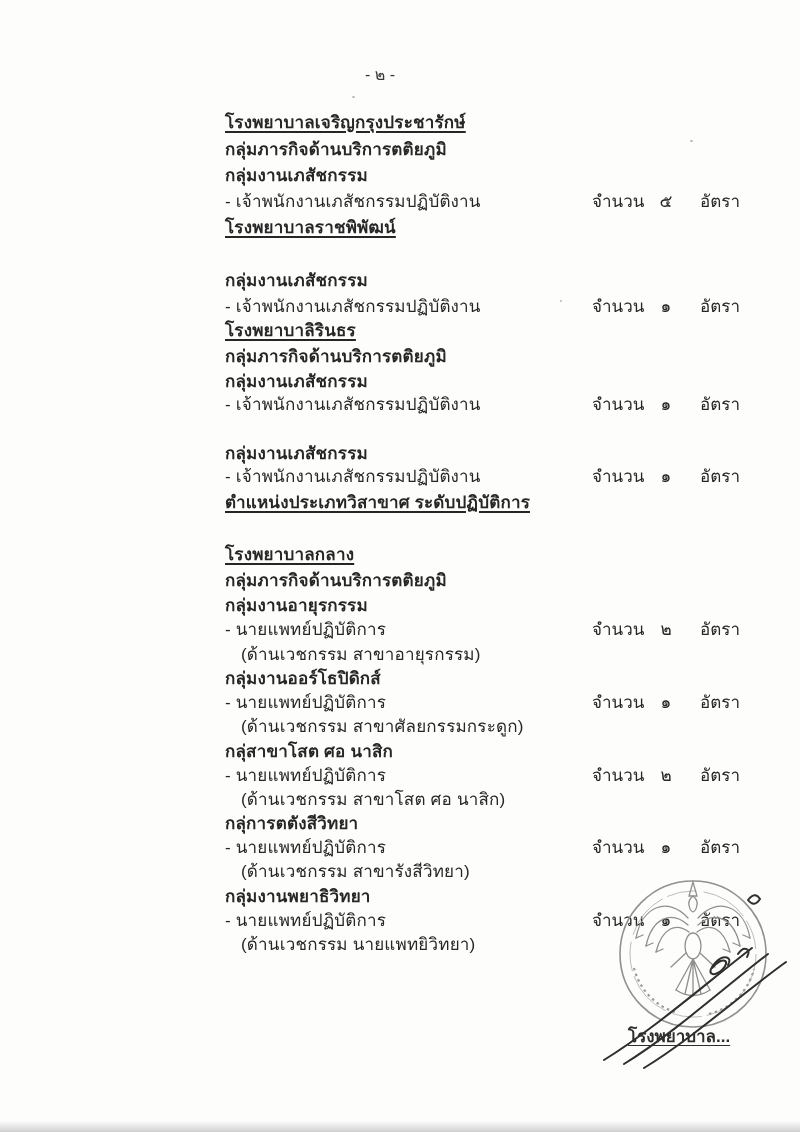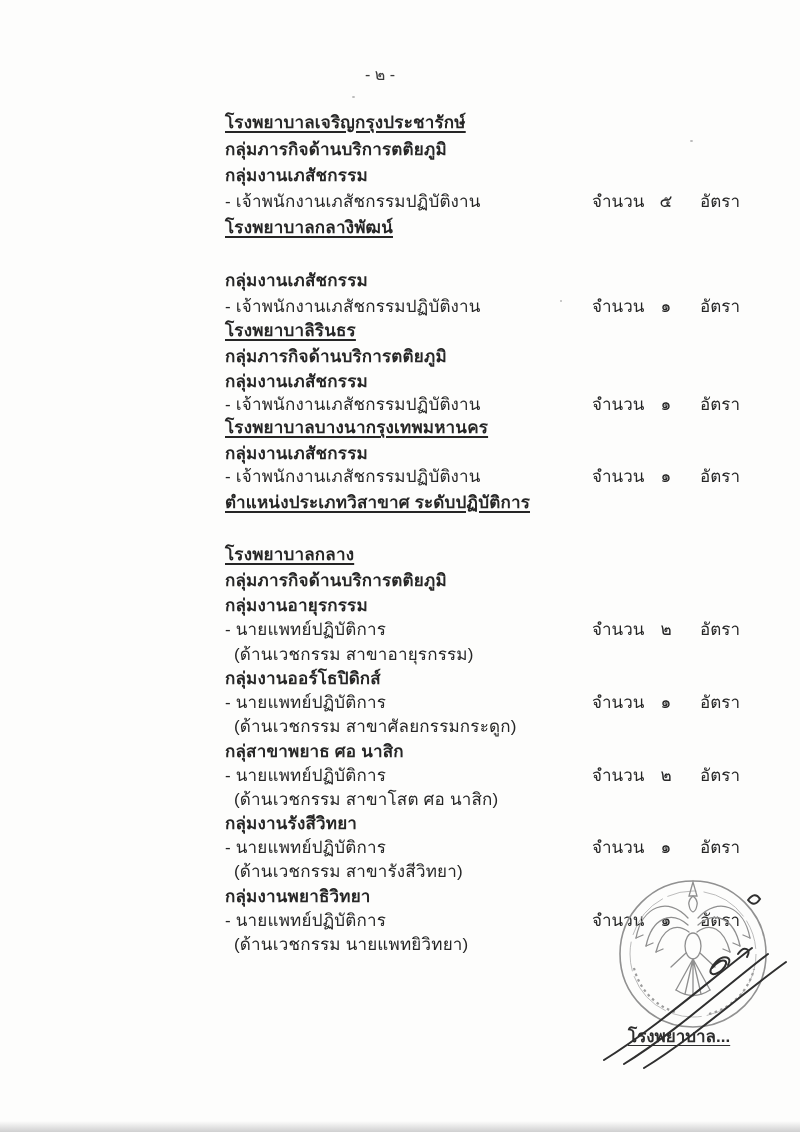--- a/index.html
+++ b/index.html
@@ -33,21 +33,21 @@
     text-decoration-thickness:1.5px;
   }
   .hdr{
     font-weight:700;
     text-decoration:underline;
     text-underline-offset:3px;
     text-decoration-thickness:1.5px;
   }
   .bold{font-weight:700;}
   .pre{white-space:pre;}
-  .paren{left:234px;}
+  .paren{left:241px;}
   .cnt{
     position:absolute;
     left:592px;
     font-size:17px;line-height:22px;
     white-space:nowrap;
     display:flex;align-items:baseline;
   }
   .cnt .q{display:inline-block;width:56px;}
   .cnt .n{display:inline-block;width:36px;text-align:center;}
   .cnt .u{display:inline-block;margin-left:16px;}
@@ -75,40 +75,39 @@
   <div class="ln hosp" style="top:112px">โรงพยาบาลเจริญกรุงประชารักษ์</div>
   <div class="ln bold" style="top:139px">กลุ่มภารกิจด้านบริการตติยภูมิ</div>
   <div class="ln bold" style="top:165px">กลุ่มงานเภสัชกรรม</div>
   <div class="ln" style="top:191px">- เจ้าพนักงานเภสัชกรรมปฏิบัติงาน</div>
   <div class="cnt" style="top:191px">
     <span class="q">จำนวน</span>
       <span class="n">๕</span>
       <span class="u">อัตรา</span>
   </div>
 
-  <div class="ln hosp" style="top:217px">โรงพยาบาลกลางิพัฒน์</div>
+  <div class="ln hosp" style="top:217px">โรงพยาบาลราชพิพัฒน์</div>
   <div class="ln bold" style="top:270px">กลุ่มงานเภสัชกรรม</div>
   <div class="ln" style="top:296px">- เจ้าพนักงานเภสัชกรรมปฏิบัติงาน</div>
   <div class="cnt" style="top:296px">
     <span class="q">จำนวน</span>
       <span class="n">๑</span>
       <span class="u">อัตรา</span>
   </div>
 
   <div class="ln hosp" style="top:320px">โรงพยาบาลิรินธร</div>
   <div class="ln bold" style="top:346px">กลุ่มภารกิจด้านบริการตติยภูมิ</div>
   <div class="ln bold" style="top:371px">กลุ่มงานเภสัชกรรม</div>
   <div class="ln" style="top:394px">- เจ้าพนักงานเภสัชกรรมปฏิบัติงาน</div>
   <div class="cnt" style="top:394px">
     <span class="q">จำนวน</span>
       <span class="n">๑</span>
       <span class="u">อัตรา</span>
   </div>
 
-  <div class="ln hosp" style="top:417px">โรงพยาบาลบางนากรุงเทพมหานคร</div>
   <div class="ln bold" style="top:443px">กลุ่มงานเภสัชกรรม</div>
   <div class="ln" style="top:466px">- เจ้าพนักงานเภสัชกรรมปฏิบัติงาน</div>
   <div class="cnt" style="top:466px">
     <span class="q">จำนวน</span>
       <span class="n">๑</span>
       <span class="u">อัตรา</span>
   </div>
 
   <div class="ln hdr" style="top:492px">ตำแหน่งประเภทวิสาขาศ ระดับปฏิบัติการ</div>
 
@@ -125,30 +124,30 @@
 
   <div class="ln bold" style="top:668px">กลุ่มงานออร์โธปิดิกส์</div>
   <div class="ln" style="top:692px">- นายแพทย์ปฏิบัติการ</div>
   <div class="cnt" style="top:692px">
     <span class="q">จำนวน</span>
       <span class="n">๑</span>
       <span class="u">อัตรา</span>
   </div>
   <div class="ln paren" style="top:716px">(ด้านเวชกรรม สาขาศัลยกรรมกระดูก)</div>
 
-  <div class="ln bold" style="top:741px">กลุ่สาขาพยาธ ศอ นาสิก</div>
+  <div class="ln bold" style="top:741px">กลุ่สาขาโสต ศอ นาสิก</div>
   <div class="ln" style="top:765px">- นายแพทย์ปฏิบัติการ</div>
   <div class="cnt" style="top:765px">
     <span class="q">จำนวน</span>
       <span class="n">๒</span>
       <span class="u">อัตรา</span>
   </div>
   <div class="ln paren" style="top:789px">(ด้านเวชกรรม สาขาโสต ศอ นาสิก)</div>
 
-  <div class="ln bold" style="top:813px">กลุ่มงานรังสีวิทยา</div>
+  <div class="ln bold" style="top:813px">กลุ่การตตังสีวิทยา</div>
   <div class="ln" style="top:837px">- นายแพทย์ปฏิบัติการ</div>
   <div class="cnt" style="top:837px">
     <span class="q">จำนวน</span>
       <span class="n">๑</span>
       <span class="u">อัตรา</span>
   </div>
   <div class="ln paren" style="top:861px">(ด้านเวชกรรม  สาขารังสีวิทยา)</div>
 
   <div class="ln bold" style="top:886px">กลุ่มงานพยาธิวิทยา</div>
   <div class="ln" style="top:910px">- นายแพทย์ปฏิบัติการ</div>

